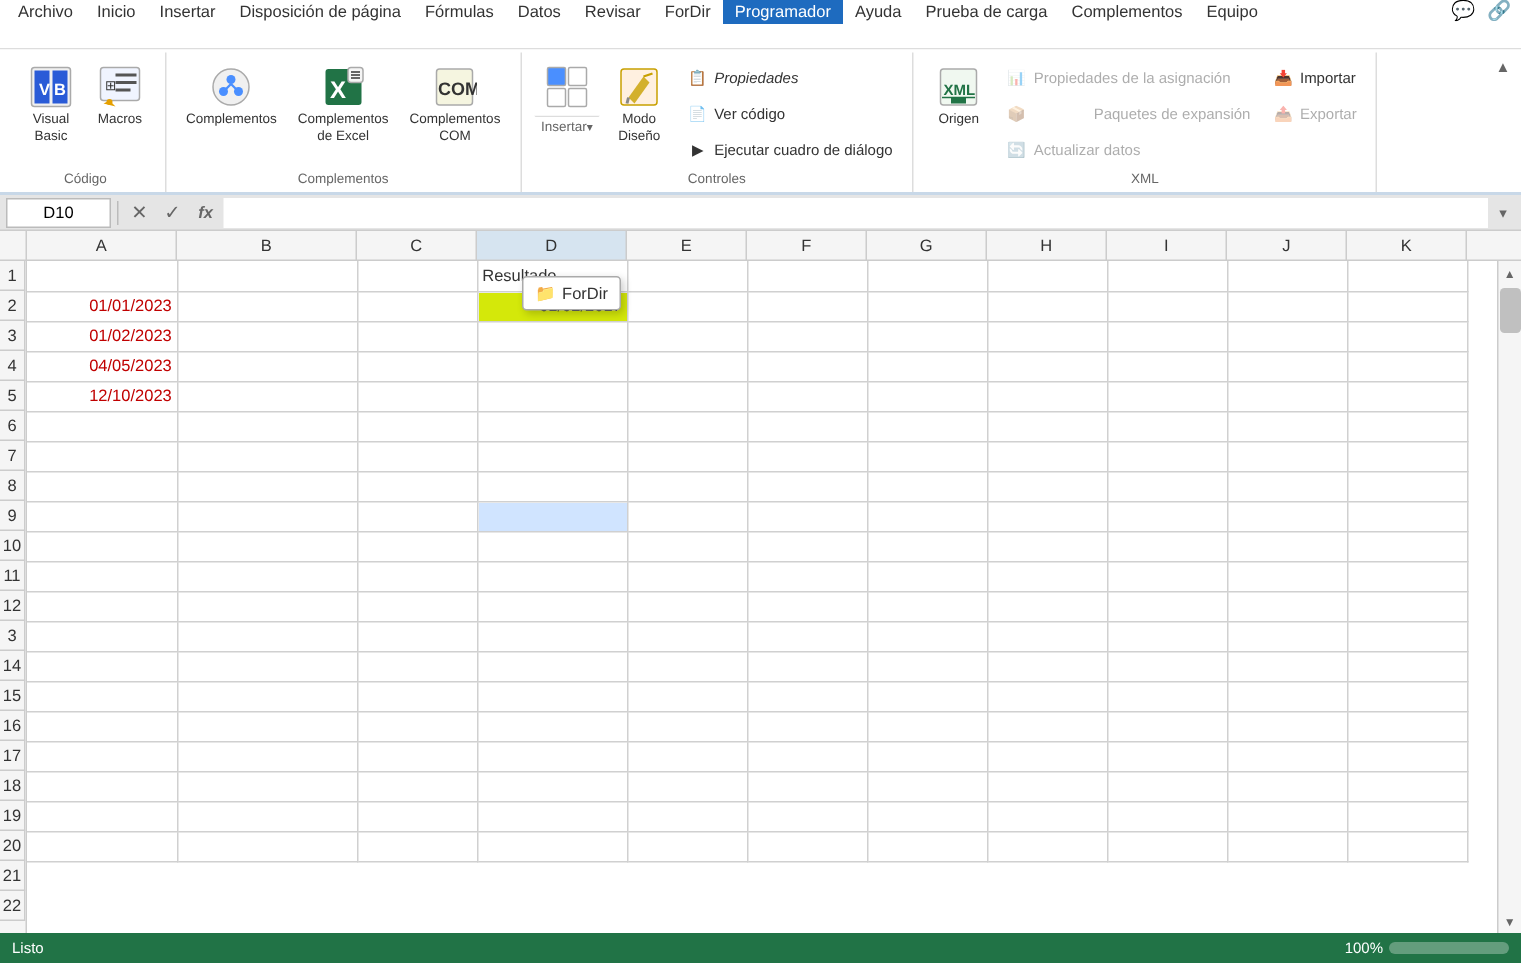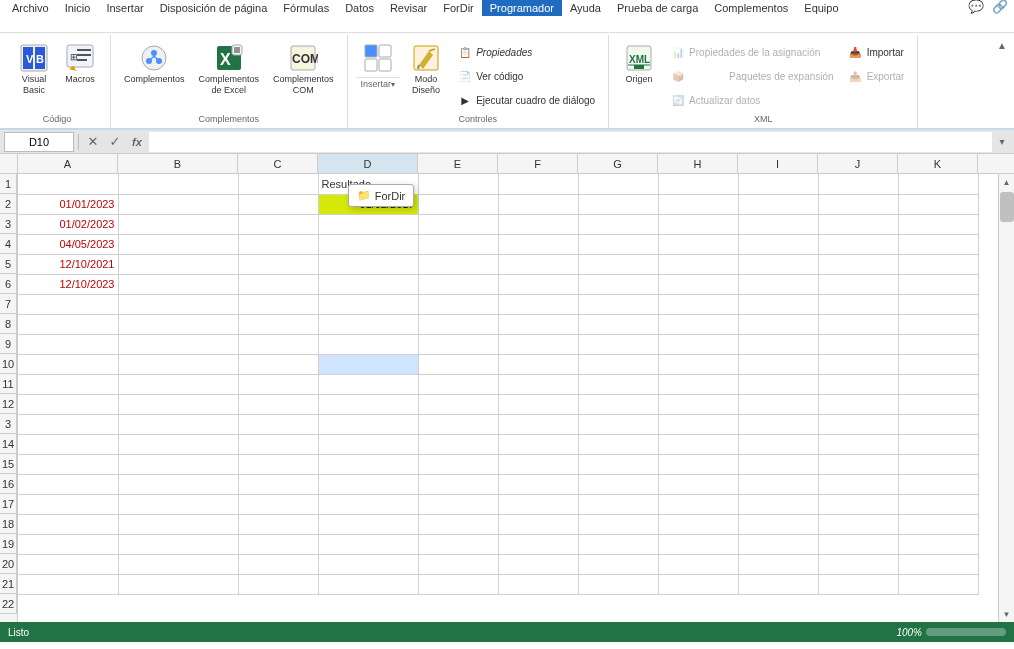--- a/index.html
+++ b/index.html
@@ -49,21 +49,21 @@
     .scroll-thumb { width: 14px; height: 30px; background: #c0c0c0; border-radius: 3px; margin: 2px 1px; }
     .scroll-h-bar { height: 16px; background: #f5f5f5; border-top: 1px solid #ccc; display: flex; align-items: center; }
     .scroll-h-btn { width: 16px; height: 16px; display: flex; align-items: center; justify-content: center; cursor: pointer; font-size: 8px; color: #666; }
     .scroll-h-thumb { height: 14px; width: 60px; background: #c0c0c0; border-radius: 3px; margin: 1px 2px; }
 
     
     .status-bar { height: 20px; background: #217346; display: flex; align-items: center; padding: 0 8px; justify-content: space-between; }
     .status-bar-left { display: flex; gap: 8px; }
     .status-bar-item { font-size: 10px; color: #fff; }
     .status-bar-right { display: flex; gap: 4px; align-items: center; }
-    .zoom-text { font-size: 10px; color: #fff; font-style: italic; }
+    .zoom-text { font-size: 10px; color: #fff; }
 
     
     .tooltip-popup { position: absolute; left: 460px; top: 210px; background: #fff; border: 1px solid #aaa; border-radius: 3px; padding: 4px 8px; font-size: 11px; color: #333; display: flex; align-items: center; gap: 4px; box-shadow: 2px 2px 6px rgba(0,0,0,0.2); z-index: 100; white-space: nowrap; }
 
     
     .ribbon-btn.disabled, .ribbon-btn-sm.disabled { opacity: 0.4; cursor: default; }
 
     .insert-btn-container { display: flex; flex-direction: column; align-items: center; }
     .insert-btn-top { display: flex; align-items: center; justify-content: center; cursor: pointer; border: 1px solid transparent; border-radius: 2px 2px 0 0; padding: 2px 4px; }
     .insert-btn-dropdown { display: flex; align-items: center; justify-content: center; cursor: pointer; border: 1px solid transparent; border-top: 1px solid #ddd; border-radius: 0 0 2px 2px; padding: 1px 4px; font-size: 8px; color: #666; width: 100%; }
@@ -391,33 +391,20 @@
               <td></td>
               <td></td>
               <td></td>
               <td></td>
               <td></td>
               <td></td>
               <td></td>
               <td></td>
             </tr>
 
-            <tr>
-              <td class="cell-date">12/10/2021</td>
-              <td></td>
-              <td></td>
-              <td></td>
-              <td></td>
-              <td></td>
-              <td></td>
-              <td></td>
-              <td></td>
-              <td></td>
-              <td></td>
-            </tr>
 
             <tr>
               <td class="cell-date">12/10/2023</td>
               <td></td>
               <td></td>
               <td></td>
               <td></td>
               <td></td>
               <td></td>
               <td></td>

